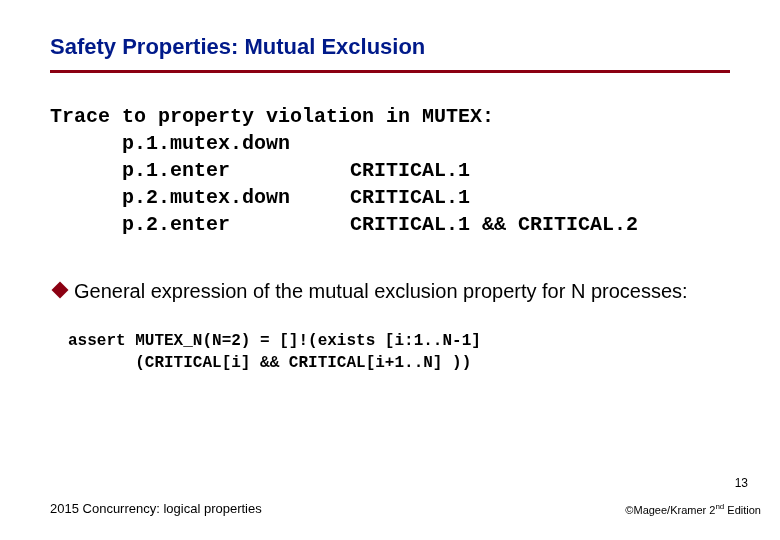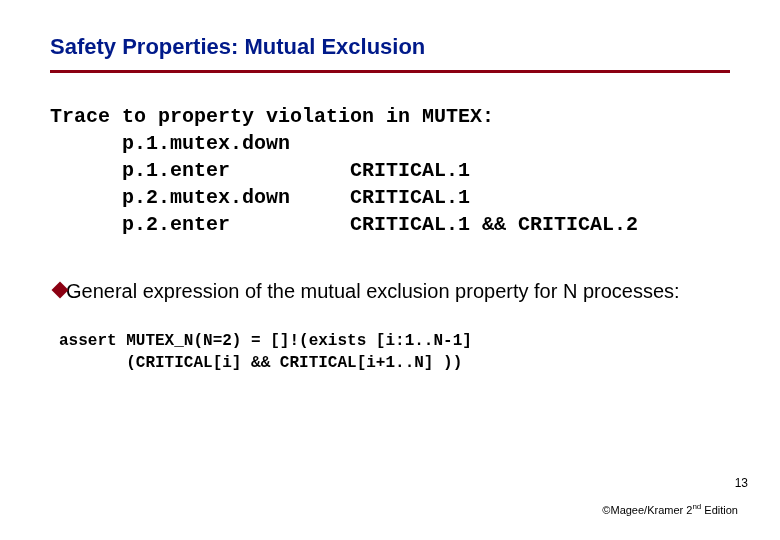--- a/index.html
+++ b/index.html
@@ -35,20 +35,21 @@
     font-family: "Courier New", Courier, monospace;
     font-weight: bold;
     font-size: 20px;
     line-height: 1.35;
     white-space: pre;
     margin-bottom: 40px;
   }
   .bullet-row {
     display: flex;
     align-items: flex-start;
+    gap: 8px;
     margin-left: 4px;
   }
   .diamond {
     width: 12px;
     height: 12px;
     background: #8b0012;
     transform: rotate(45deg);
     flex: 0 0 12px;
     margin-top: 6px;
   }
@@ -56,38 +57,38 @@
     font-size: 20px;
     line-height: 1.35;
   }
   .assert {
     font-family: "Courier New", Courier, monospace;
     font-weight: bold;
     font-size: 16px;
     line-height: 1.35;
     white-space: pre;
     margin-top: 26px;
-    margin-left: 9px;
+    margin-left: 18px;
   }
   .pagenum {
     position: absolute;
     right: 32px;
     bottom: 50px;
     font-size: 12px;
     color: #000;
   }
   .footer-left {
     position: absolute;
     left: 50px;
     bottom: 24px;
     font-size: 13px;
   }
   .footer-right {
     position: absolute;
-    right: 42px;
+    right: 19px;
     bottom: 24px;
     font-size: 11px;
   }
   .footer-right sup {
     font-size: 8px;
   }
 </style>
 </head>
 <body>
 
@@ -104,17 +105,18 @@
 
   <div class="bullet-row">
     <div class="diamond"></div>
     <div class="bullet-text">General expression of the mutual exclusion property for N processes:</div>
   </div>
 
   <div class="assert">assert MUTEX_N(N=2) = []!(exists [i:1..N-1]
        (CRITICAL[i] &amp;&amp; CRITICAL[i+1..N] ))</div>
 
   <div class="pagenum">13</div>
+  <div class="footer-left">2015 Concurrency: logical properties</div>
   <div class="footer-right">
     <span>©Magee/Kramer 2</span><sup>nd</sup><span> Edition</span>
   </div>
 
 </div>
 
 </body></html>

